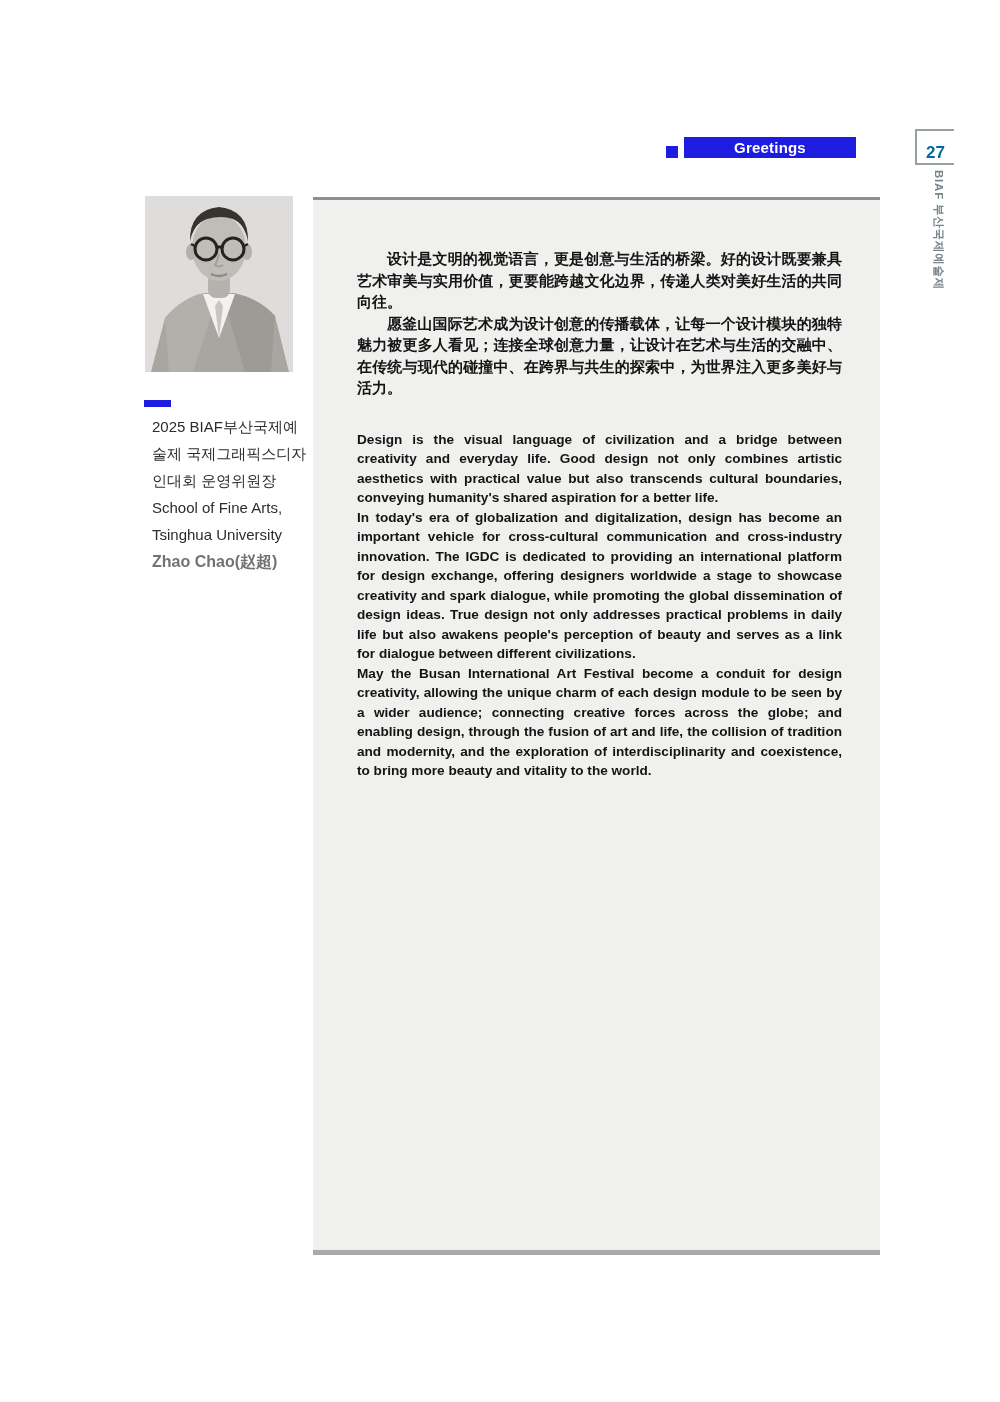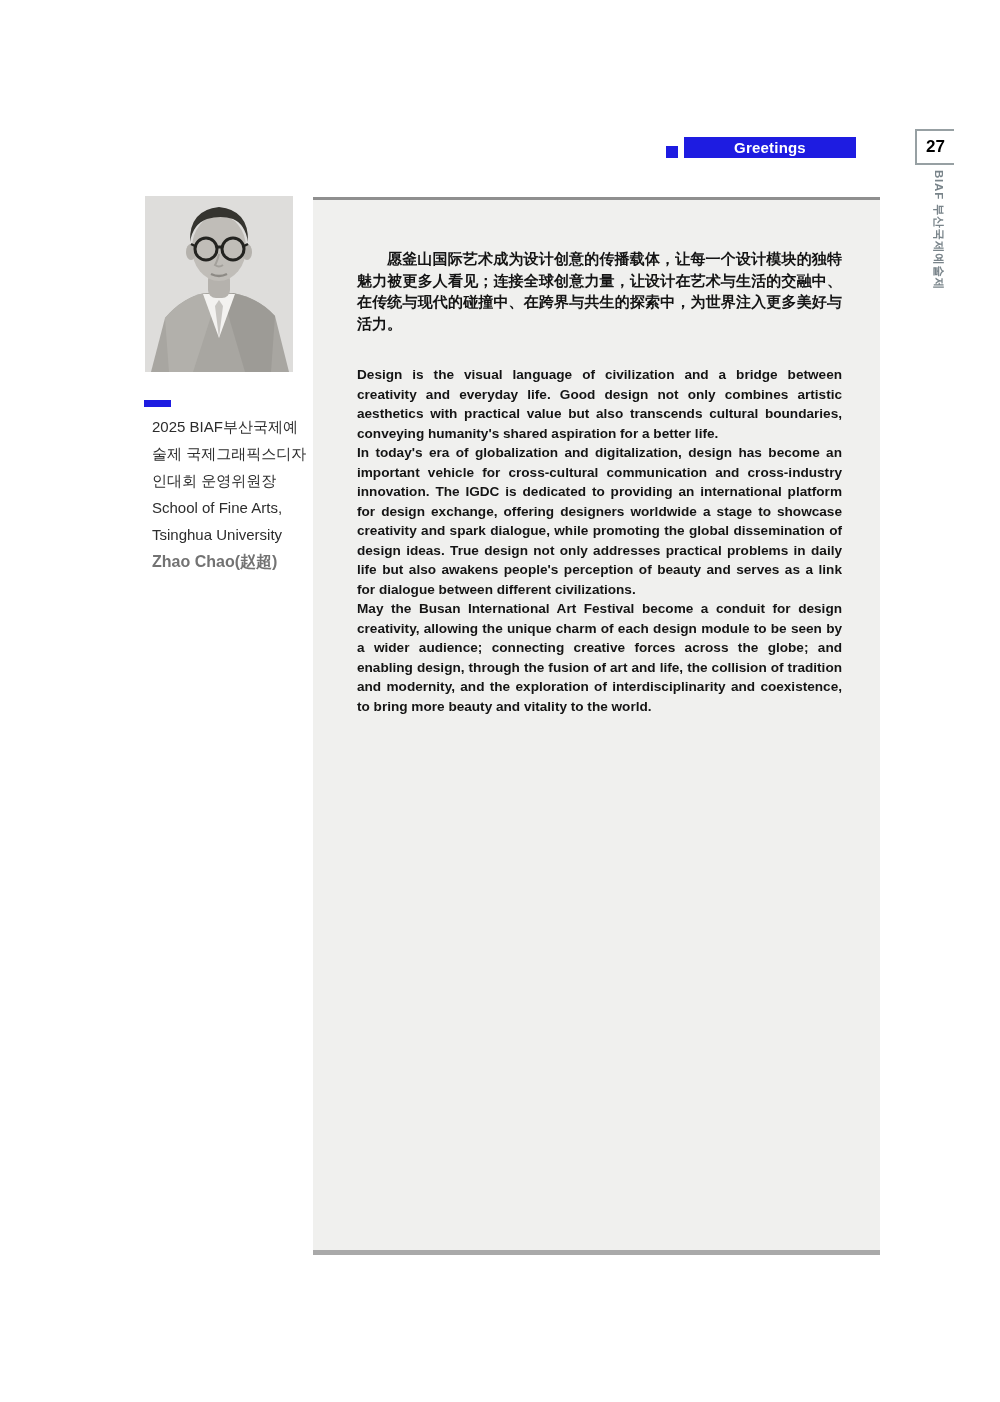--- a/index.html
+++ b/index.html
@@ -29,22 +29,22 @@
     position:absolute;left:684px;top:137px;width:172px;height:21px;
     background:var(--accent);
     display:flex;align-items:center;justify-content:center;
     color:#ffffff;font-size:15px;font-weight:700;letter-spacing:.2px;
   }
   .pageno-box{
     position:absolute;left:915px;top:129px;width:39px;height:36px;
     border-top:2px solid var(--box-border);
     border-left:2px solid var(--box-border);
     border-bottom:2px solid var(--box-border);
-    display:flex;align-items:center;justify-content:center;
-    font-size:17px;font-weight:700;color:#000000;
+    display:flex;align-items:flex-end;justify-content:center;
+    font-size:17px;font-weight:700;color:#0369a1;
   }
   .side-label{
     position:absolute;left:946px;top:170px;
     transform:rotate(90deg);transform-origin:0 0;
     white-space:nowrap;
     font-size:11.5px;font-weight:700;letter-spacing:.8px;
     color:var(--muted);
   }
   
   .photo{
@@ -129,20 +129,21 @@
 <div class="caption">
   <div class="role">2025 BIAF부산국제예술제 국제그래픽스디자인대회 운영위원장</div>
   <div>School of Fine Arts,</div>
   <div>Tsinghua University</div>
   <div class="name">Zhao Chao(赵超)</div>
 </div>
 
 <div class="panel">
   <div class="panel-content">
     <div class="zh-block">
+        <p>设计是文明的视觉语言，更是创意与生活的桥梁。好的设计既要兼具艺术审美与实用价值，更要能跨越文化边界，传递人类对美好生活的共同向往。</p>
         <p>愿釜山国际艺术成为设计创意的传播载体，让每一个设计模块的独特魅力被更多人看见；连接全球创意力量，让设计在艺术与生活的交融中、在传统与现代的碰撞中、在跨界与共生的探索中，为世界注入更多美好与活力。</p>
       </div>
     <div class="en-block">
         <p>Design is the visual language of civilization and a bridge between creativity and everyday life. Good design not only combines artistic aesthetics with practical value but also transcends cultural boundaries, conveying humanity's shared aspiration for a better life.</p>
         <p>In today's era of globalization and digitalization, design has become an important vehicle for cross-cultural communication and cross-industry innovation. The IGDC is dedicated to providing an international platform for design exchange, offering designers worldwide a stage to showcase creativity and spark dialogue, while promoting the global dissemination of design ideas. True design not only addresses practical problems in daily life but also awakens people's perception of beauty and serves as a link for dialogue between different civilizations.</p>
         <p>May the Busan International Art Festival become a conduit for design creativity, allowing the unique charm of each design module to be seen by a wider audience; connecting creative forces across the globe; and enabling design, through the fusion of art and life, the collision of tradition and modernity, and the exploration of interdisciplinarity and coexistence, to bring more beauty and vitality to the world.</p>
       </div>
   </div>
 </div>
 

